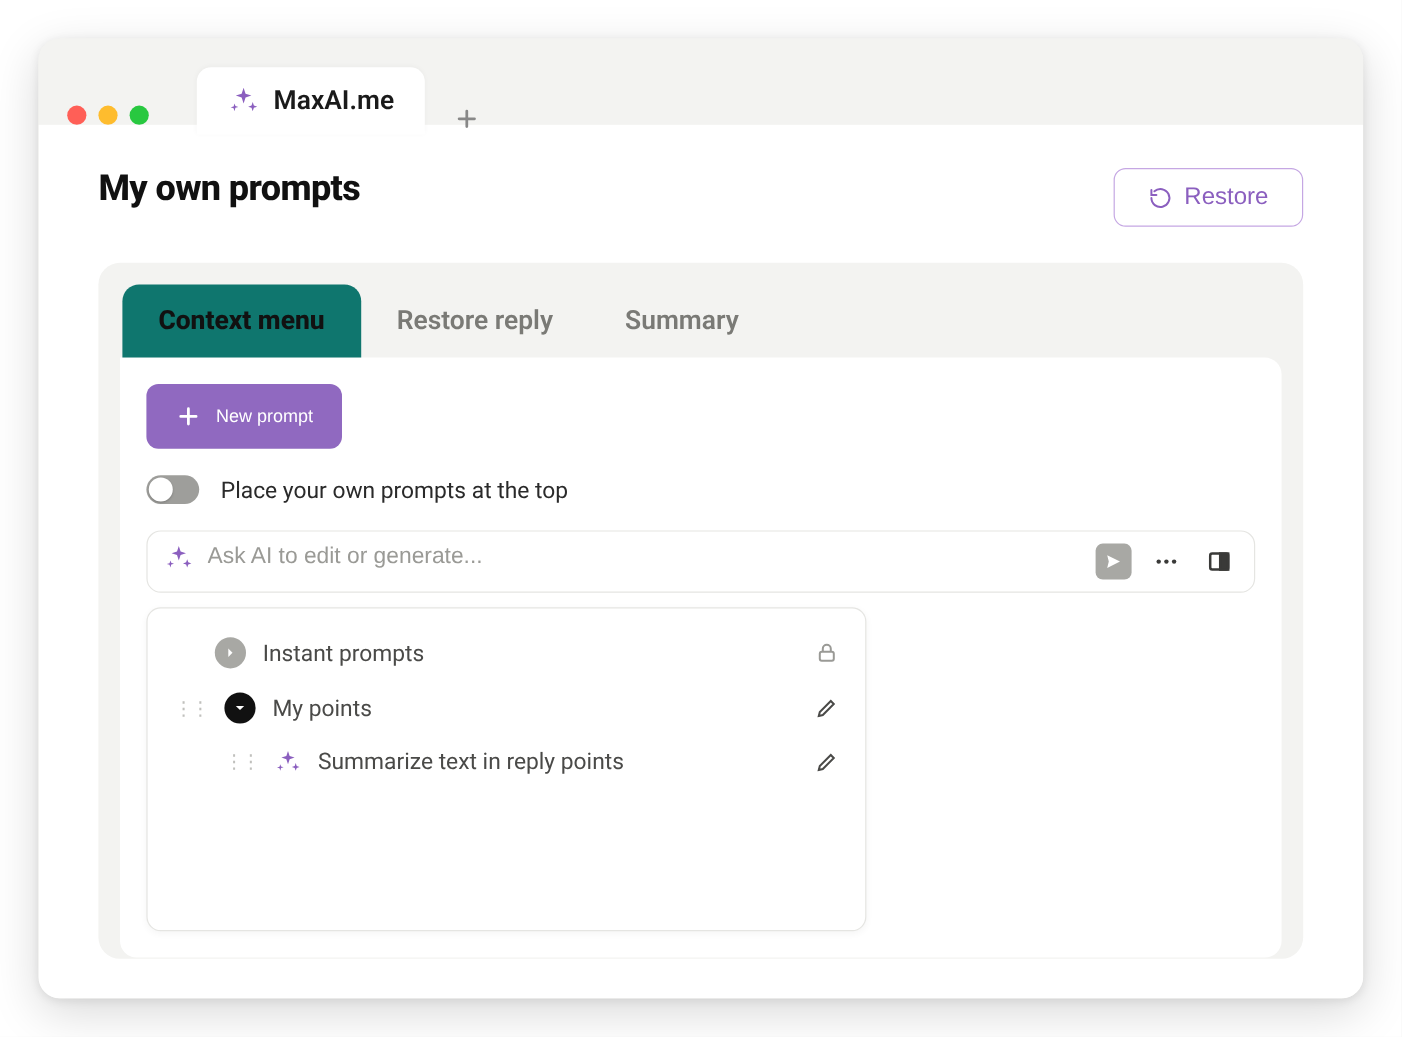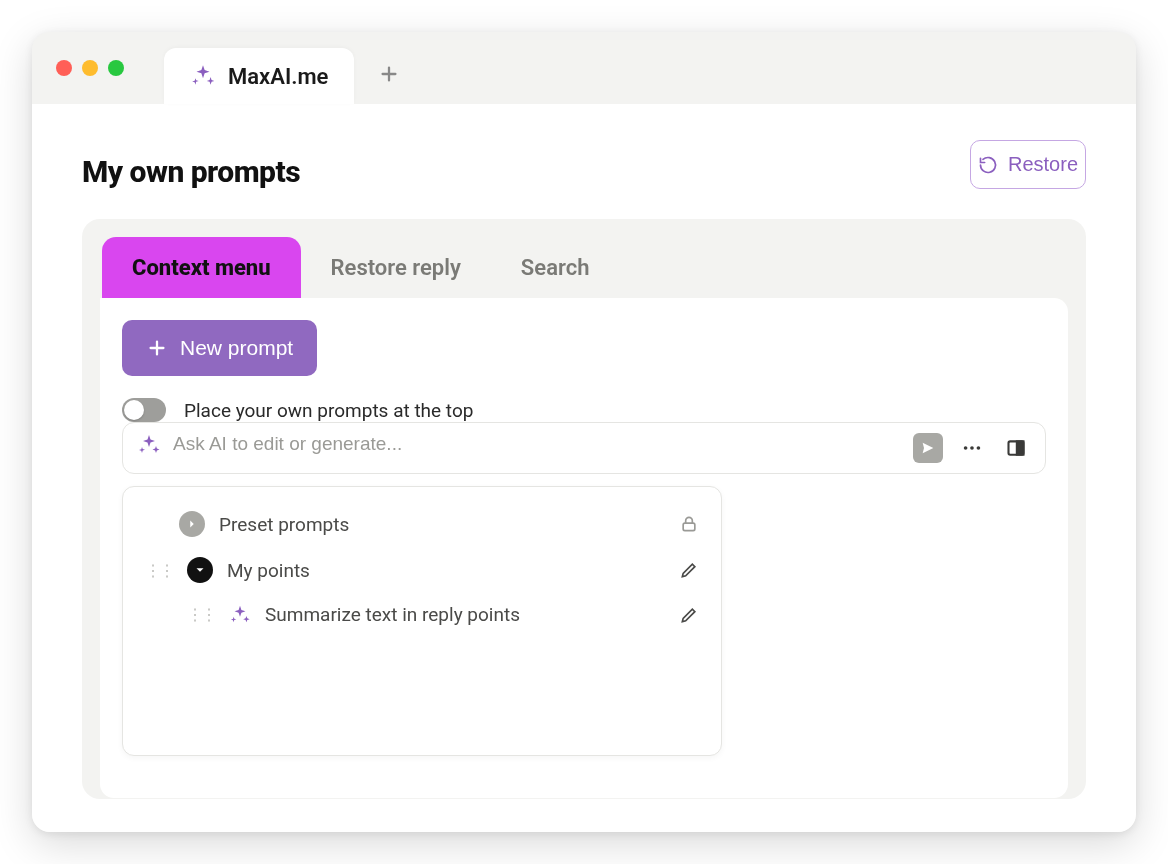--- a/index.html
+++ b/index.html
@@ -17,21 +17,21 @@
     width: 1104px;
     height: 800px;
     background: #f3f3f1;
     border-radius: 18px;
     box-shadow: 0 12px 40px rgba(0,0,0,0.15), 0 2px 8px rgba(0,0,0,0.08);
     overflow: hidden;
   }
   .title-bar {
     height: 72px;
     display: flex;
-    align-items: center;
+    align-items: flex-end;
     padding-left: 24px;
     background: #f3f3f1;
   }
   .traffic { display: flex; gap: 10px; margin-right: 40px; }
   .dot { width: 16px; height: 16px; border-radius: 50%; }
   .dot.red { background: #ff5f57; }
   .dot.yellow { background: #febc2e; }
   .dot.green { background: #28c840; }
   .tab {
     display: flex;
@@ -47,39 +47,39 @@
   }
   .tab-title { font-size: 22px; font-weight: 600; color: #1a1a1a; }
   .plus-tab { margin-left: 24px; color: #888; font-size: 26px; line-height: 1; cursor: pointer; position: relative; top: 6px;}
   .content-area {
     background: #fff;
     height: calc(100% - 72px);
     padding: 36px 50px 0 50px;
   }
   .header-row {
     display: flex;
-    align-items: flex-end;
+    align-items: flex-start;
     justify-content: space-between;
     margin-bottom: 30px;
   }
   .page-title {
     font-size: 30px;
     font-weight: 800;
     letter-spacing: -0.5px;
     color: #111;
   }
   .restore-btn {
     display: flex;
     align-items: center;
     gap: 10px;
     border: 1px solid #c5a7e3;
     color: #8b5fbf;
     background: #fff;
     border-radius: 10px;
-    padding: 12px 7px;
+    padding: 12px 28px;
     font-size: 20px;
     font-weight: 500;
     cursor: pointer;
   }
   .panel {
     background: #f3f3f1;
     border-radius: 18px;
     padding-top: 0;
     height: 580px;
     overflow: hidden;
@@ -92,21 +92,21 @@
     gap: 0;
   }
   .panel-tab {
     padding: 18px 30px;
     font-size: 22px;
     font-weight: 600;
     color: #7a7a76;
     cursor: pointer;
   }
   .panel-tab.active {
-    background: #d946ef;
+    background: #0f766e;
     color: #111;
     border-radius: 14px 14px 0 0;
     font-weight: 800;
   }
   .panel-body {
     background: #fff;
     margin: 0 18px 18px 18px;
     border-radius: 0 14px 14px 14px;
     padding: 22px;
     height: calc(100% - 80px);
@@ -114,28 +114,29 @@
   .btn-row { display: flex; gap: 16px; margin-bottom: 22px; }
   .primary-btn {
     display: flex;
     align-items: center;
     gap: 12px;
     background: #9069c0;
     color: #fff;
     border: none;
     border-radius: 10px;
     padding: 16px 24px;
-    font-size: 21px;
+    font-size: 15px;
     font-weight: 500;
     cursor: pointer;
   }
   .toggle-row {
     display: flex;
     align-items: center;
     gap: 18px;
+    margin-bottom: 22px;
   }
   .toggle {
     width: 44px;
     height: 24px;
     background: #9e9e9b;
     border-radius: 12px;
     position: relative;
     cursor: pointer;
   }
   .toggle::after {
@@ -243,21 +244,21 @@
             </svg>
         </span>
         <span>Restore</span>
       </button>
     </div>
 
     <div class="panel">
       <div class="tabs-row">
         <div class="panel-tab active">Context menu</div>
         <div class="panel-tab">Restore reply</div>
-        <div class="panel-tab">Search</div>
+        <div class="panel-tab">Summary</div>
       </div>
 
       <div class="panel-body">
 
         <div class="btn-row">
           <button class="primary-btn">
             <span>
               <svg width="22" height="22" viewBox="0 0 24 24" fill="none" stroke="#fff" stroke-width="2.5" stroke-linecap="round">
                   <path d="M12 5v14M5 12h14"></path>
                 </svg>
@@ -302,21 +303,21 @@
 
         <div class="tree-panel">
 
           <div class="tree-item">
             <span class="spacer"></span>
             <span class="chev-circle chev-grey">
               <svg width="14" height="14" viewBox="0 0 24 24" fill="#fff">
                   <path d="M9 6l6 6-6 6z"></path>
                 </svg>
             </span>
-            <span class="tree-label">Preset prompts</span>
+            <span class="tree-label">Instant prompts</span>
             <span class="tree-action">
               <svg width="20" height="20" viewBox="0 0 24 24" fill="none" stroke="#9a9a96" stroke-width="2">
                   <rect x="5" y="11" width="14" height="9" rx="2"></rect>
                   <path d="M8 11V8a4 4 0 0 1 8 0v3"></path>
                 </svg>
             </span>
           </div>
 
           <div class="tree-item">
             <span class="drag-dots">⋮⋮</span>

